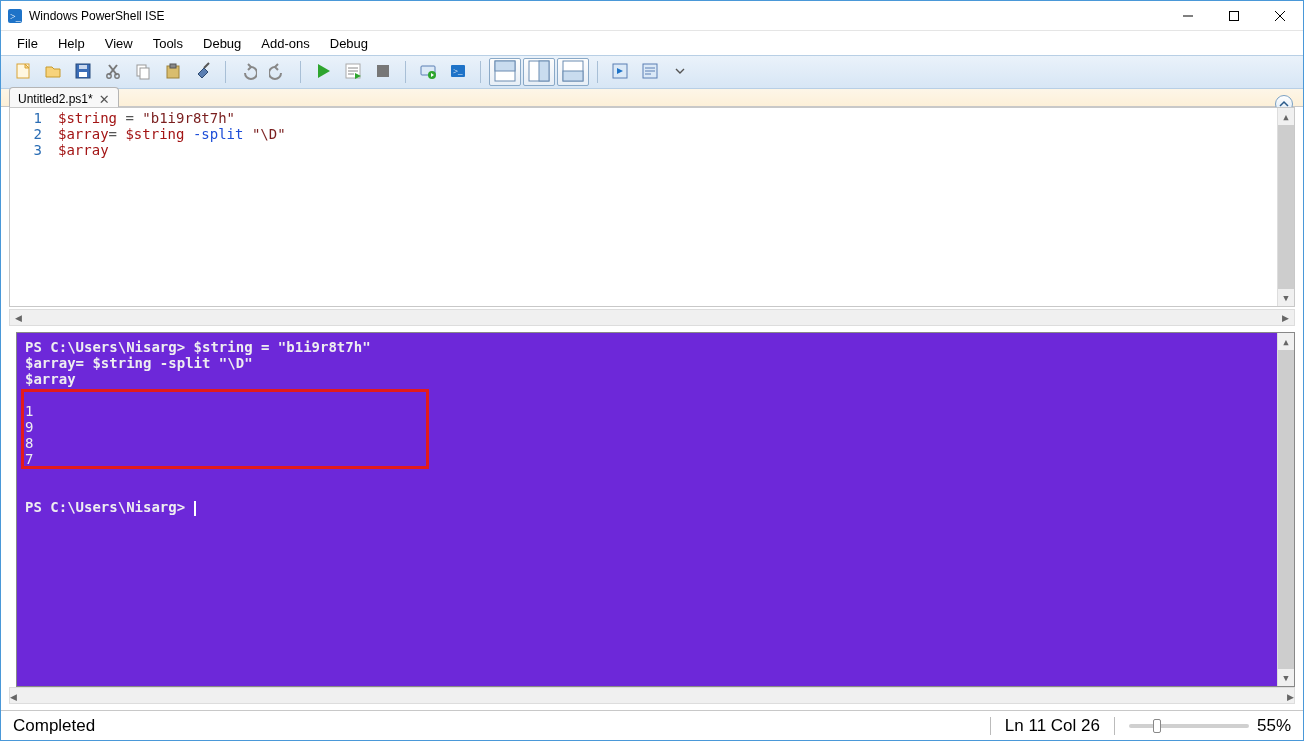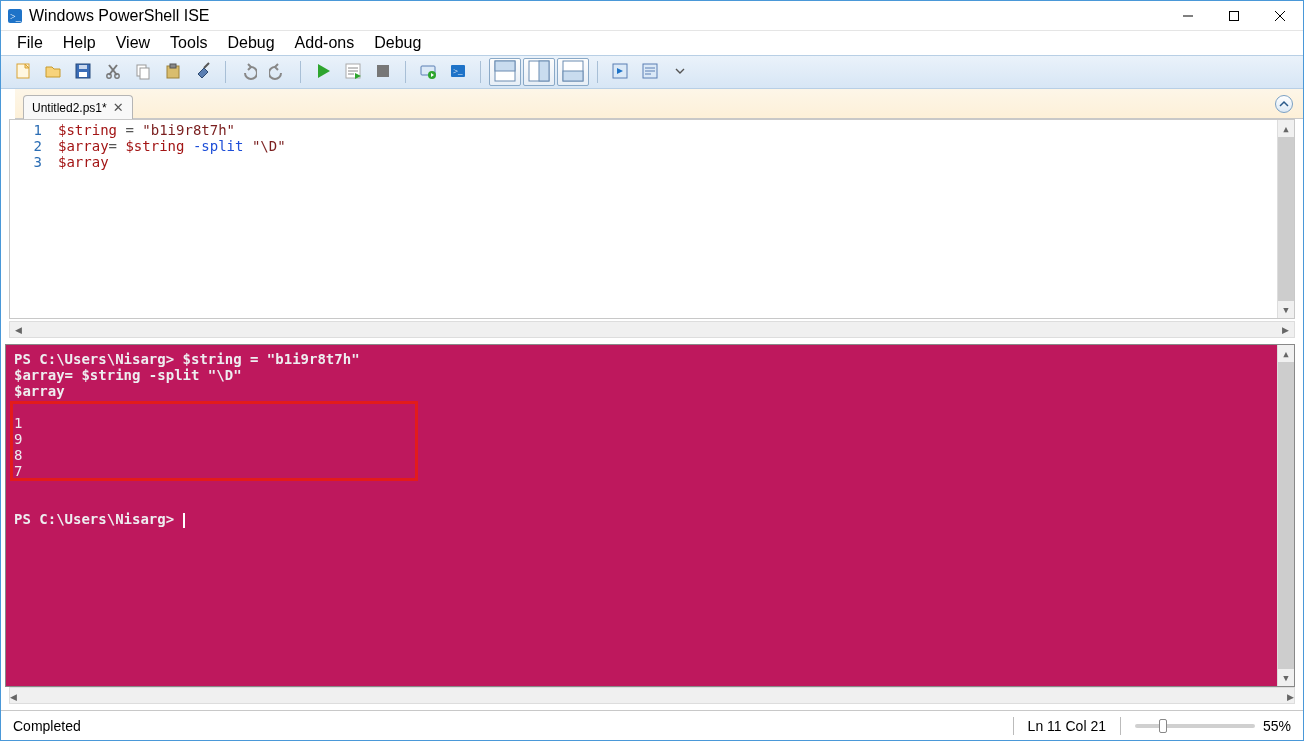--- a/index.html
+++ b/index.html
@@ -28,21 +28,21 @@
     border-bottom: 1px solid #e5e5e5;
     padding-left: 6px;
   }
   .titlebar .app-icon {
     width: 16px;
     height: 16px;
     margin-right: 6px;
   }
   .titlebar .title {
     flex: 1;
-    font-size: 16px;
+    font-size: 12px;
     color: #000;
   }
   .titlebar .win-controls {
     display: flex;
   }
   .titlebar .win-btn {
     width: 46px;
     height: 30px;
     display: flex;
     align-items: center;
@@ -51,21 +51,21 @@
   }
   .menubar {
     height: 24px;
     display: flex;
     align-items: center;
     padding: 0 8px;
     gap: 4px;
   }
   .menubar .menu-item {
     padding: 2px 8px;
-    font-size: 16px;
+    font-size: 13px;
     color: #000;
   }
   .toolbar {
     height: 34px;
     background: linear-gradient(#eaf2fa, #d7e6f5);
     border-top: 1px solid #b8cfe5;
     border-bottom: 1px solid #b8cfe5;
     display: flex;
     align-items: center;
     padding: 0 8px;
@@ -85,28 +85,27 @@
     border: 1px solid #8aa9c7;
     background: linear-gradient(#fdfdfd,#e7eef6);
   }
   .toolbar .sep {
     width: 1px;
     height: 22px;
     background: #a8bfd6;
     margin: 0 6px;
   }
   .tabstrip {
-    height: 30px;
+    height: 18px;
     background: linear-gradient(#fdf6e8, #fdf0d8);
     border-bottom: 1px solid #c8c8c8;
     display: flex;
-    align-items: flex-end;
+    align-items: center;
     padding: 0 8px;
     position: relative;
-    margin-left: 14px;
   }
   .tab {
     height: 24px;
     background: #f8f8f8;
     border: 1px solid #b5b5b5;
     border-bottom: none;
     border-radius: 4px 4px 0 0;
     display: flex;
     align-items: center;
     padding: 0 8px;
@@ -186,22 +185,22 @@
     border: 1px solid #ddd;
     display: flex;
   }
   .hscroll .scroll-arrow { width: 17px; height: 100%; }
   .code-var { color: #a31515; margin-top: 21px; }
   .code-str { color: #7a1e1e; }
   .code-op  { color: #555555; }
   .code-param { color: #1d4ed8; }
   .console {
     flex: 1;
-    margin: 6px 8px 0 4px;
-    background: #be185d;
+    margin: 6px 8px 0 15px;
+    background: #6d28d9;
     color: #eeedf0;
     font-family: Consolas, monospace;
     font-size: 14px;
     display: flex;
     position: relative;
     border: 1px solid #888;
   }
   .console .cbody {
     flex: 1;
     padding: 6px 8px;
@@ -226,21 +225,21 @@
     background: #f0f0f0;
     border: 1px solid #ddd;
     display: flex;
   }
   .statusbar {
     height: 30px;
     border-top: 1px solid #c8c8c8;
     display: flex;
     align-items: center;
     padding: 0 12px;
-    font-size: 14px;
+    font-size: 17px;
     color: #000;
     margin-top: 6px;
   }
   .statusbar .spacer { flex: 1; }
   .statusbar .sep2 {
     width: 1px;
     height: 18px;
     background: #bbb;
     margin: 0 14px;
   }
@@ -500,21 +499,21 @@
   <div class="hscroll2">
     <div class="scroll-arrow">◀</div>
     <div style="flex:1"></div>
     <div class="scroll-arrow">▶</div>
   </div>
 
   <div class="statusbar">
     <span>Completed</span>
     <span class="spacer"></span>
     <span class="sep2"></span>
-    <span>Ln 11  Col 21</span>
+    <span>Ln 11  Col 26</span>
     <span class="sep2"></span>
     <div class="zoom">
       <div class="slider">
         <div class="knob"></div>
       </div>
       <span>55%</span>
     </div>
   </div>
 
 </div>

